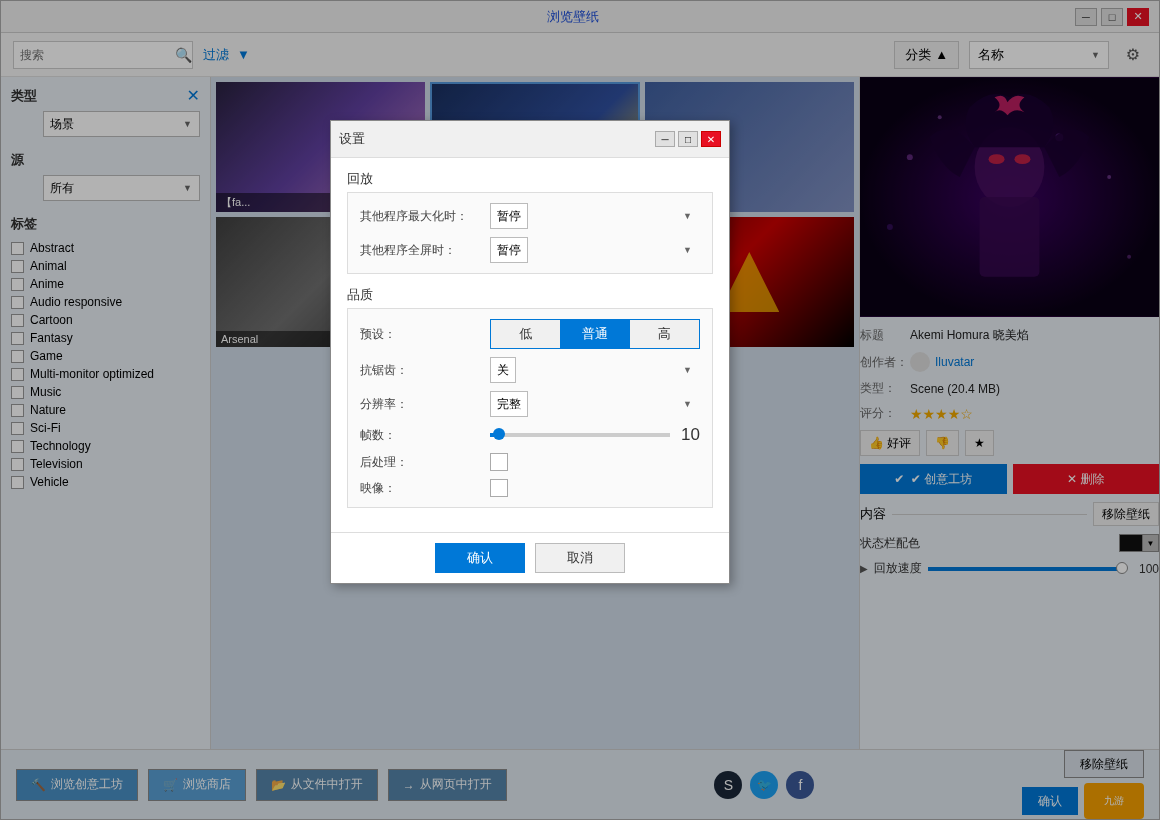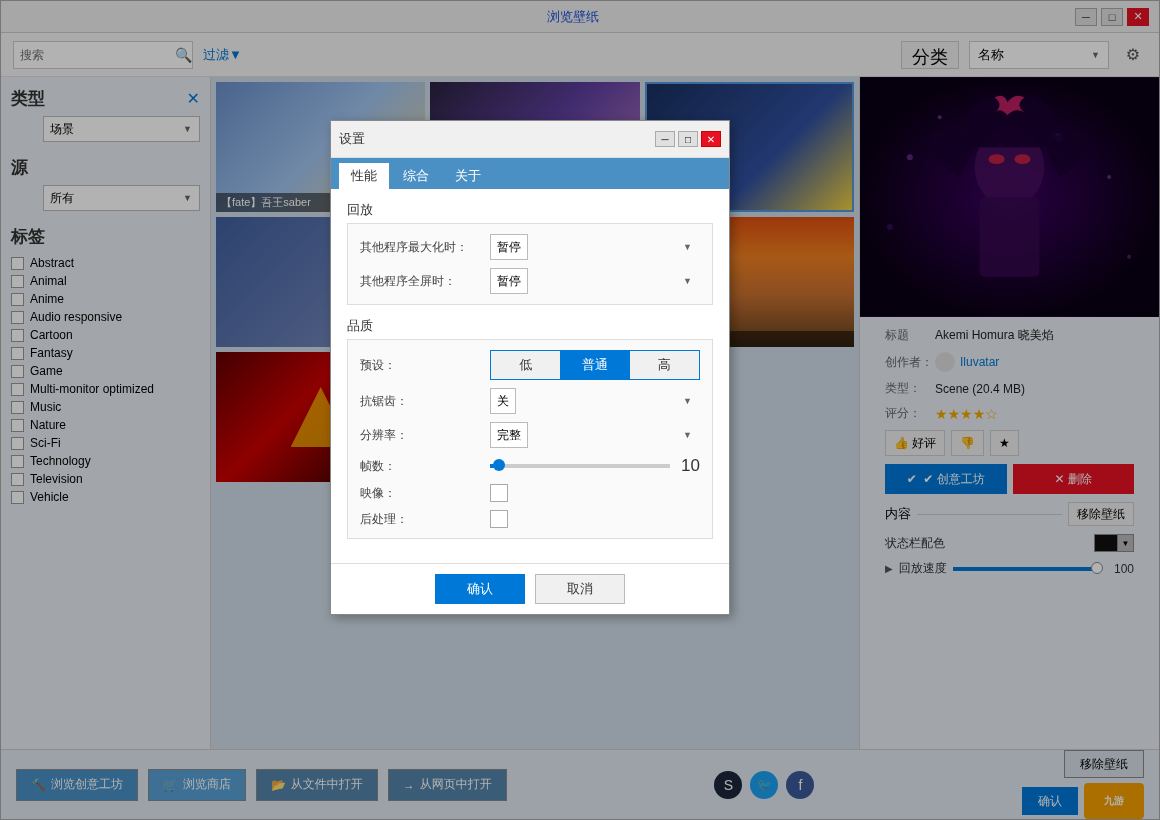--- a/index.html
+++ b/index.html
@@ -70,37 +70,36 @@
     }
     .search-input {
       border: none;
       outline: none;
       flex: 1;
       font-size: 12px;
     }
     .filter-btn {
       display: flex;
       align-items: center;
-      gap: 0;
+      gap: 8px;
       color: #0078d7;
       cursor: pointer;
       font-size: 13px;
     }
     .toolbar-spacer { flex: 1; }
     .sort-btn {
       display: flex;
       align-items: center;
       gap: 4px;
       border: 1px solid #ccc;
       background: #f0f0f0;
       padding: 3px 10px;
       cursor: pointer;
       height: 28px;
-      font-size: 18px;
-      flex-direction: column;
+      font-size: 13px;
     }
     .name-dropdown {
       display: flex;
       align-items: center;
       border: 1px solid #ccc;
       background: white;
       padding: 3px 8px;
       width: 140px;
       height: 28px;
       cursor: pointer;
@@ -132,21 +131,21 @@
       padding: 10px;
       overflow-y: auto;
     }
     .sidebar-section { margin-bottom: 14px; }
     .sidebar-section-header {
       display: flex;
       align-items: center;
       justify-content: space-between;
       margin-bottom: 6px;
     }
-    .sidebar-section-title { font-size: 17px; color: #333; font-weight: bold; }
+    .sidebar-section-title { font-size: 13px; color: #333; font-weight: bold; }
     .close-filter {
       color: #0078d7;
       cursor: pointer;
       font-size: 16px;
       line-height: 1;
     }
     .sidebar-dropdown {
       width: 100%;
       height: 26px;
       border: 1px solid #bbb;
@@ -233,21 +232,21 @@
       width: 100%;
       height: 100%;
       background: linear-gradient(135deg, #1a0a2e 0%, #3d1060 40%, #6a0080 70%, #200030 100%);
       display: flex;
       align-items: center;
       justify-content: center;
       color: #cc88ff;
       font-size: 11px;
     }
     .info-panel {
-      padding: 10px 25px;
+      padding: 10px 0;
       flex: 1;
       overflow-y: auto;
     }
     .info-row {
       display: flex;
       align-items: center;
       margin-bottom: 8px;
       font-size: 12px;
     }
     .info-label {
@@ -815,23 +814,20 @@
             </li>
           <li class="tag-item">
               <div class="tag-checkbox"></div>
               <span>Vehicle</span>
             </li>
         </ul>
       </div>
     </div>
 
     <div class="wallpaper-grid">
-      <div class="wallpaper-item wp-fate1">
-        <div class="wallpaper-label">【fate】吾王saber</div>
-      </div>
       <div class="wallpaper-item wp-fate2">
         <div class="wallpaper-label">【fa...</div>
       </div>
       <div class="wallpaper-item wp-fate3" style="border:2px solid #5599dd;">
       </div>
       <div class="wallpaper-item wp-fate4">
       </div>
       <div class="wallpaper-item wp-gun">
         <div class="wallpaper-label">Arsenal</div>
       </div>
@@ -971,45 +967,40 @@
       <div class="social-icon steam-icon">S</div>
       <div class="social-icon twitter-icon" style="font-size:12px;">🐦</div>
       <div class="social-icon facebook-icon">f</div>
     </div>
     <div class="bottom-spacer"></div>
     <div style="display:flex; flex-direction:column; gap:5px; align-items:flex-end;">
       <button class="remove-btn">移除壁纸</button>
       <div style="display:flex; gap:6px; align-items:center;">
         <button class="confirm-btn-bottom">确认</button>
         <div class="jiuyou-logo">
-          <span style="font-size:10px; font-weight:bold;">九游</span>
+          <span style="font-size:10px; font-weight:normal;">九游</span>
         </div>
       </div>
     </div>
   </div>
 
 </div>
 
 <div class="dialog-overlay">
   <div class="settings-dialog">
 
     <div class="dialog-title-bar">
       <span class="dialog-title">设置</span>
       <div class="dialog-controls">
         <div class="d-btn">─</div>
         <div class="d-btn">□</div>
         <div class="d-btn close">✕</div>
       </div>
     </div>
 
-    <div class="dialog-tabs">
-      <button class="dialog-tab active">性能</button>
-      <button class="dialog-tab">综合</button>
-      <button class="dialog-tab">关于</button>
-    </div>
 
     <div class="dialog-body">
 
       <div style="margin-bottom:4px;">
         <span style="font-size:13px; color:#333;">回放</span>
       </div>
       <div class="dialog-section">
         <div class="dialog-row">
           <span class="dialog-row-label">其他程序最大化时：</span>
           <div class="select-wrapper">
@@ -1065,26 +1056,26 @@
           <div class="frames-slider-wrap">
             <div class="frames-slider-bg">
               <div class="frames-slider-fill"></div>
               <div class="frames-slider-thumb"></div>
             </div>
             <span class="frames-value">10</span>
           </div>
         </div>
 
         <div class="checkbox-row">
+          <span class="checkbox-label">后处理：</span>
+          <div class="dialog-checkbox"></div>
+        </div>
+
+        <div class="checkbox-row">
           <span class="checkbox-label">映像：</span>
-          <div class="dialog-checkbox"></div>
-        </div>
-
-        <div class="checkbox-row">
-          <span class="checkbox-label">后处理：</span>
           <div class="dialog-checkbox"></div>
         </div>
       </div>
     </div>
 
     <div class="dialog-footer">
       <button class="dialog-confirm-btn">确认</button>
       <button class="dialog-cancel-btn">取消</button>
     </div>
 

